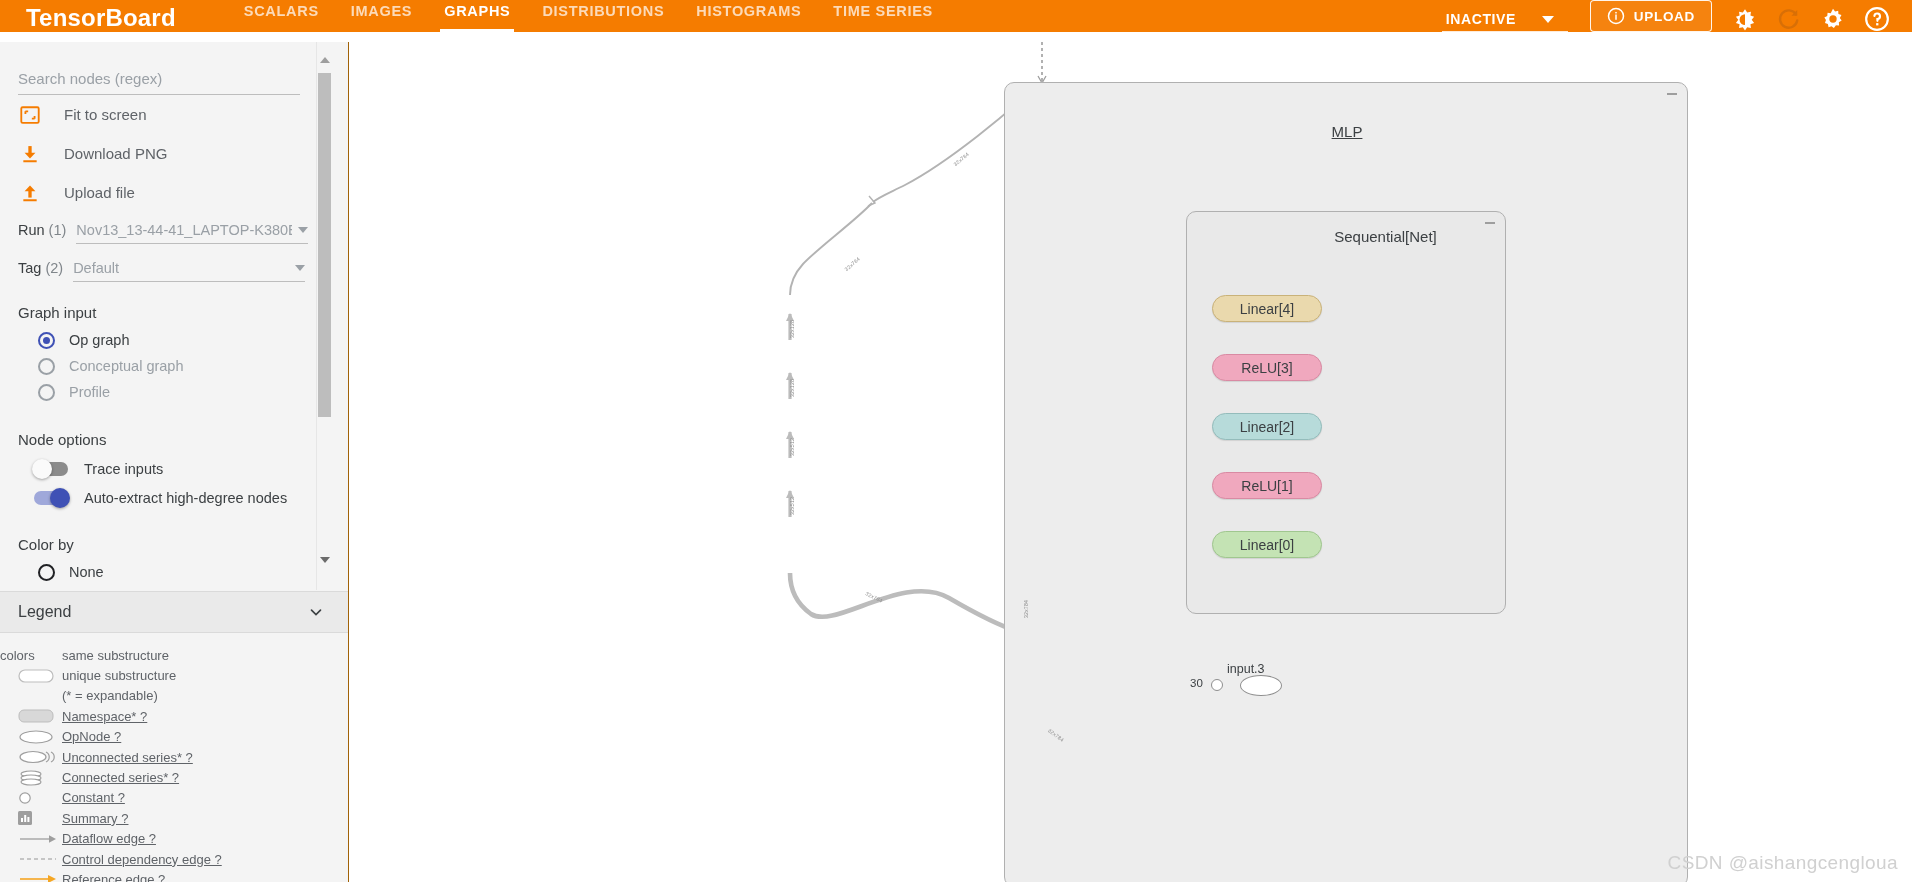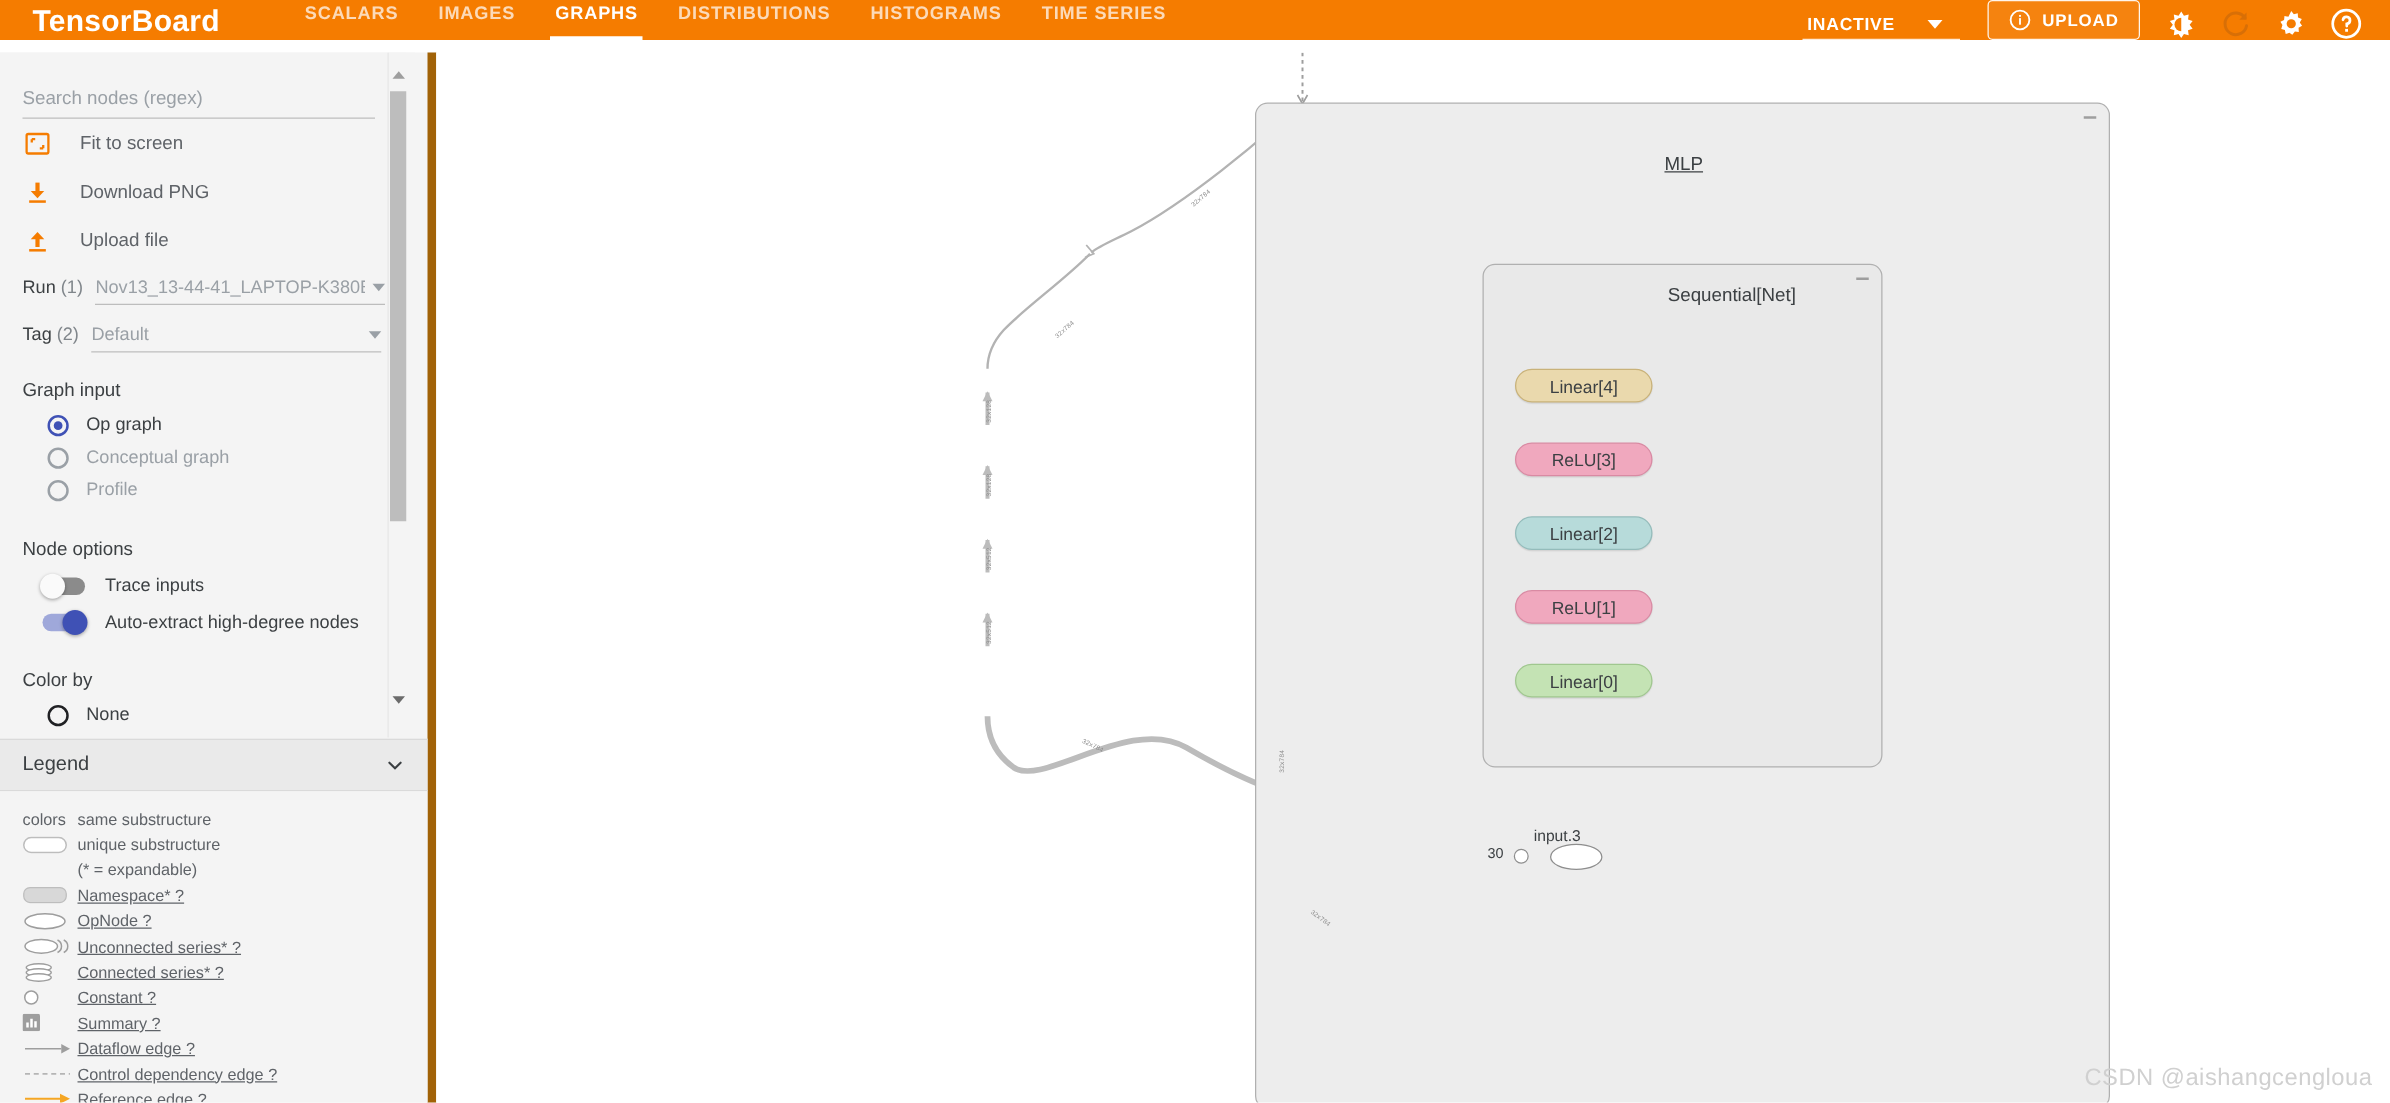--- a/index.html
+++ b/index.html
@@ -53,21 +53,21 @@
     height:32px; padding:0 16px; margin-right:20px; cursor:pointer;
     background:rgba(255,255,255,.06);
   }
   #upload-btn .lbl { font-size:13.5px; font-weight:bold; letter-spacing:.7px; color:#fff; }
   .hicon { width:26px; height:26px; margin-right:18px; cursor:pointer; flex:0 0 auto; }
   .hicon:last-child { margin-right:22px; }
 
   
   #sidebar {
     position:absolute; left:0; top:42px; width:349px; height:840px;
-    background:#f4f4f4; border-right:7px solid #a16207;
+    background:#f4f4f4; border-right:1px solid #a16207;
     overflow:hidden;
   }
   #side-scroll-region {
     position:absolute; left:0; top:0; width:332px; height:548px;
     background:#f4f4f4; overflow:hidden;
   }
   #search-wrap { margin:28px 18px 0 18px; }
   #search-input {
     width:282px; border:0; border-bottom:1px solid #bdbdbd; background:transparent;
     font-family:inherit; font-size:15px; color:#5f6368; padding:0 0 7px 0; outline:none;
@@ -133,21 +133,21 @@
     position:absolute; left:0; top:549px; width:349px; height:42px;
     background:#eaeaea; border-top:1px solid #dadada; border-bottom:1px solid #dadada;
     display:flex; align-items:center; cursor:pointer;
   }
   #legend-title { font-size:16px; color:#3c4043; margin-left:18px; }
   #legend-chev { margin-left:auto; margin-right:24px; }
   #legend-body { position:absolute; left:0; top:591px; width:349px; height:249px; background:#f4f4f4; padding-top:12px; }
   .lg-row { display:flex; align-items:center; height:20.4px; }
   .lg-ico { width:62px; flex:0 0 auto; display:flex; align-items:center; justify-content:flex-start; padding-left:18px;}
   .lg-txt { font-size:13px; color:#5f6368; white-space:nowrap; }
-  .lg-key { font-size:13px; color:#5f6368; padding-left:18px; width:62px; flex:0 0 auto;}
+  .lg-key { font-size:13px; color:#5f6368; width:62px; flex:0 0 auto;}
   .q { text-decoration:underline; cursor:pointer; }
 
   
   #canvas {
     position:absolute; left:349px; top:42px; width:1563px; height:840px;
     background:#ffffff; overflow:hidden;
   }
   #mlp-group {
     position:absolute; left:655px; top:40px; width:684px; height:805px;
     background:#ededed; border:1px solid #b0b0b0; border-radius:10px;

